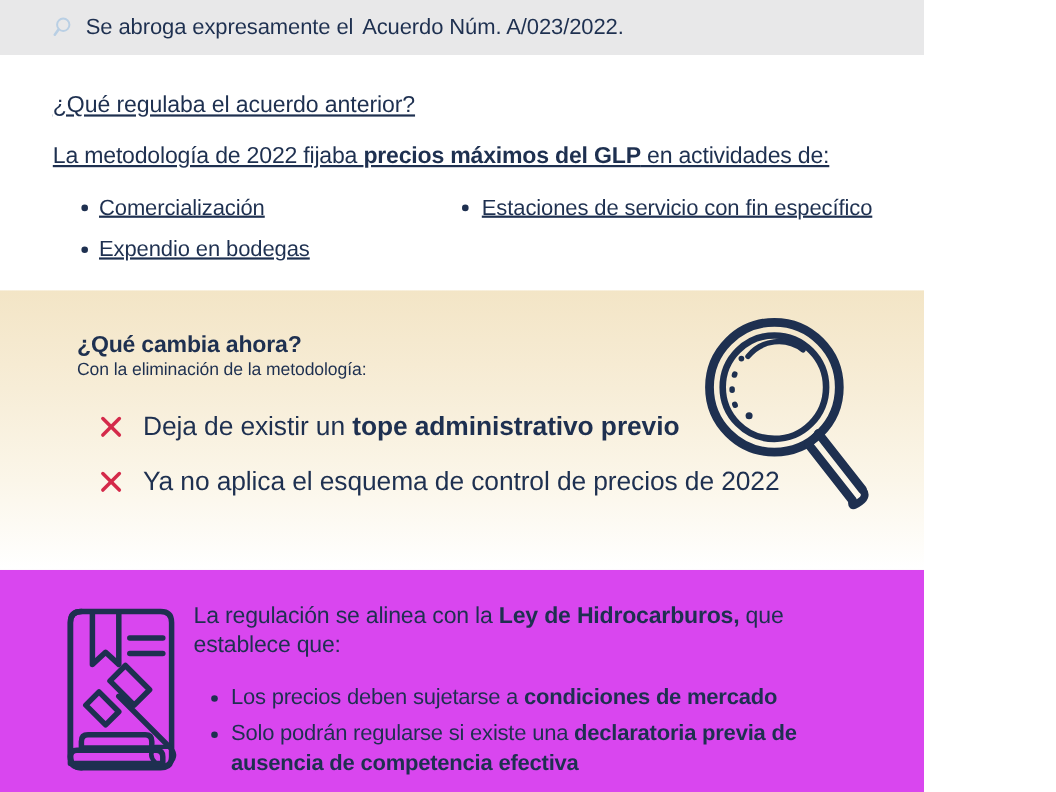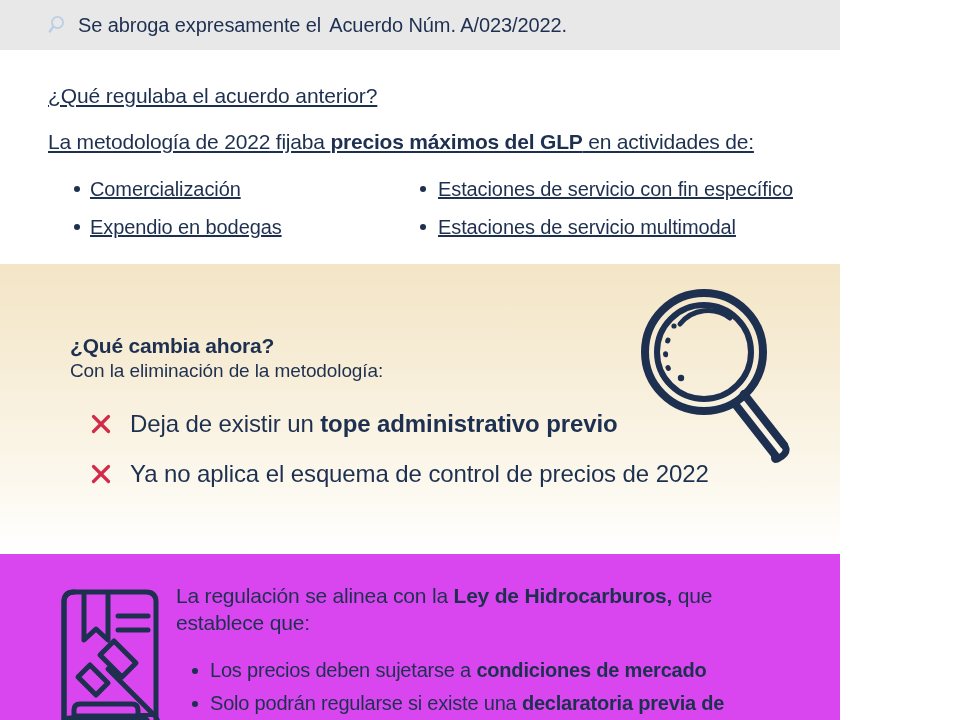--- a/index.html
+++ b/index.html
@@ -85,24 +85,23 @@
     background:linear-gradient(to bottom, #f3e5c6 0%, #f7edd7 35%, #fbf6e9 68%, #ffffff 100%);
     padding:38px 48px 44px 70px;
     min-height:250px;
   }
   .cream-head {
     font-size:21px;
     font-weight:bold;
     color:#1e3050;
     letter-spacing:-0.2px;
     margin-bottom:2px;
-    margin-top:32px;
   }
   .cream-sub {
-    font-size:19px;
+    font-size:16px;
     color:#1e3050;
     letter-spacing:-0.1px;
     margin-bottom:28px;
   }
   .x-row {
     display:flex;
     align-items:center;
     gap:18px;
     margin-left:20px;
     margin-bottom:22px;
@@ -190,24 +189,20 @@
         </div>
         <div class="bul">
           <span class="dot"></span>
           <span>Expendio en bodegas</span>
         </div>
       </div>
       <div class="col-b">
         <div class="bul">
           <span class="dot"></span>
           <span>Estaciones de servicio con fin específico</span>
-        </div>
-        <div class="bul">
-          <span class="dot"></span>
-          <span>Estaciones de servicio multimodal</span>
         </div>
       </div>
     </div>
   </div>
 
   <div class="sec-cream">
 
     <div class="cream-head">¿Qué cambia ahora?</div>
     <div class="cream-sub">Con la eliminación de la metodología:</div>
 

